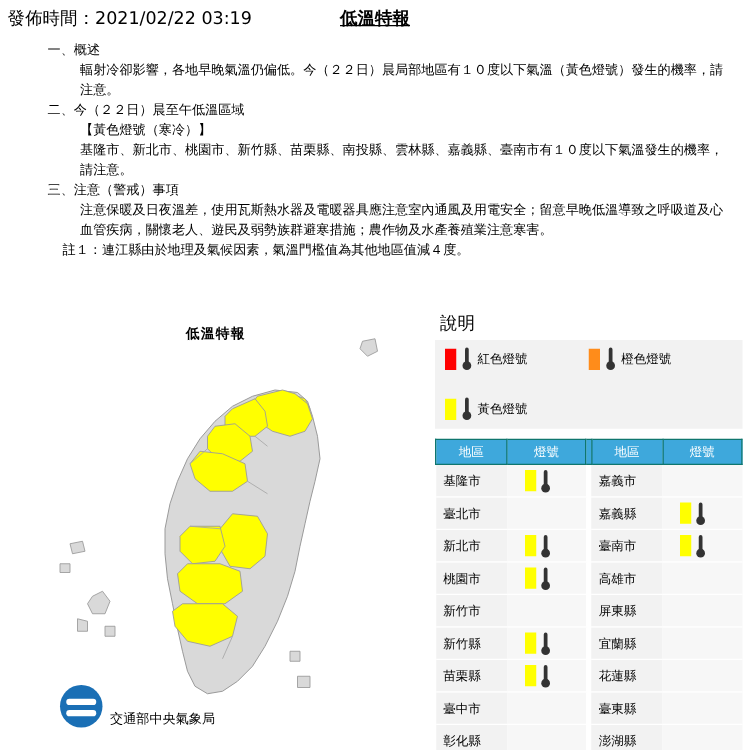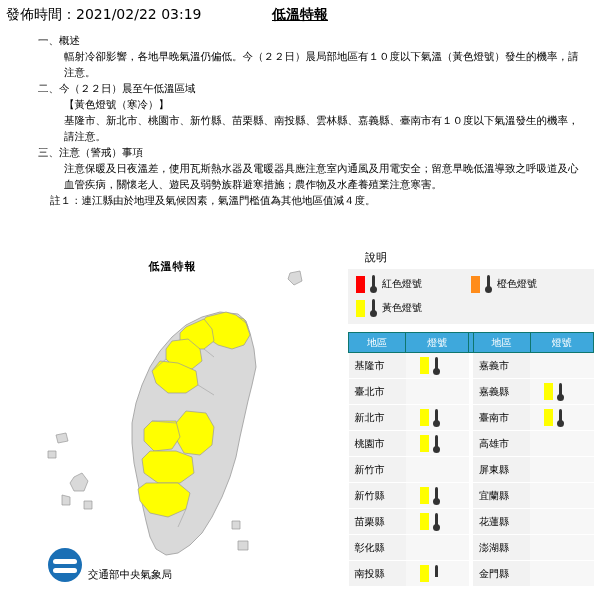--- a/index.html
+++ b/index.html
@@ -118,31 +118,31 @@
   }
 
   
   .right-panel {
     position: absolute;
     left: 348px;
     top: 250px;
     width: 246px;
   }
   .legend-title {
-    font-size: 11px;
-    margin: 0 0 4px 17px;
+    font-size: 14px;
+    margin: 0 0 4px 4px;
   }
   .legend-box {
     background: #f2f2f2;
     padding: 6px 8px 7px 8px;
   }
   .legend-row {
     display: flex;
     align-items: center;
-    margin-bottom: 6px;
+    margin-bottom: 22px;
   }
   .legend-row:last-child { margin-bottom: 0; align-items: flex-end; }
   .legend-item {
     display: flex;
     align-items: center;
     width: 50%;
     gap: 4px;
   }
   .chip {
     width: 9px;
@@ -448,20 +448,27 @@
                 <span class="stem"></span>
                 <span class="bulb"></span>
               </span>
             </span>
           </td>
           <td class="gap-col"></td>
           <td class="name">花蓮縣</td>
           <td class="sig"></td>
         </tr>
         <tr>
+          <td class="name">臺中市</td>
+          <td class="sig"></td>
+          <td class="gap-col"></td>
+          <td class="name">臺東縣</td>
+          <td class="sig"></td>
+        </tr>
+        <tr>
           <td class="name">彰化縣</td>
           <td class="sig"></td>
           <td class="gap-col"></td>
           <td class="name">澎湖縣</td>
           <td class="sig"></td>
         </tr>
         <tr>
           <td class="name">南投縣</td>
           <td class="sig">
             <span class="sig-inner">

